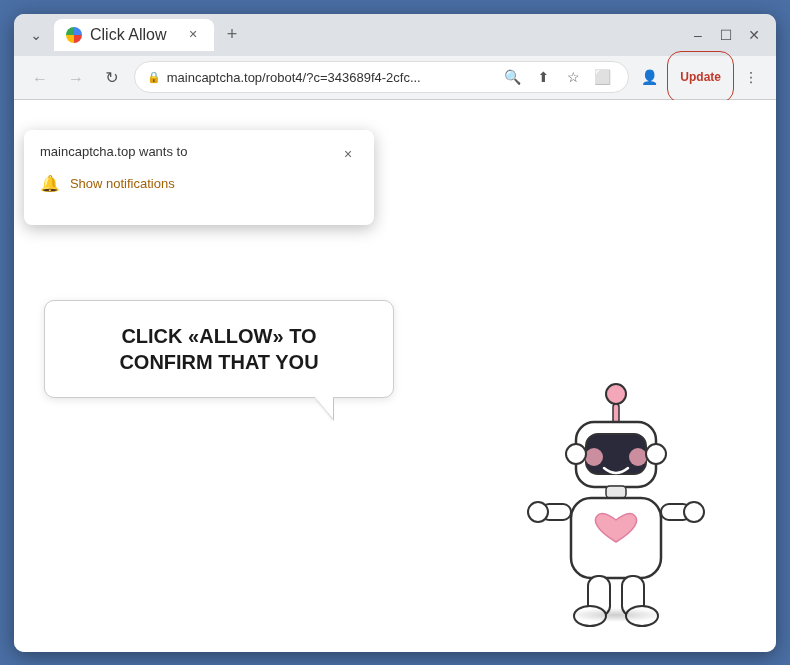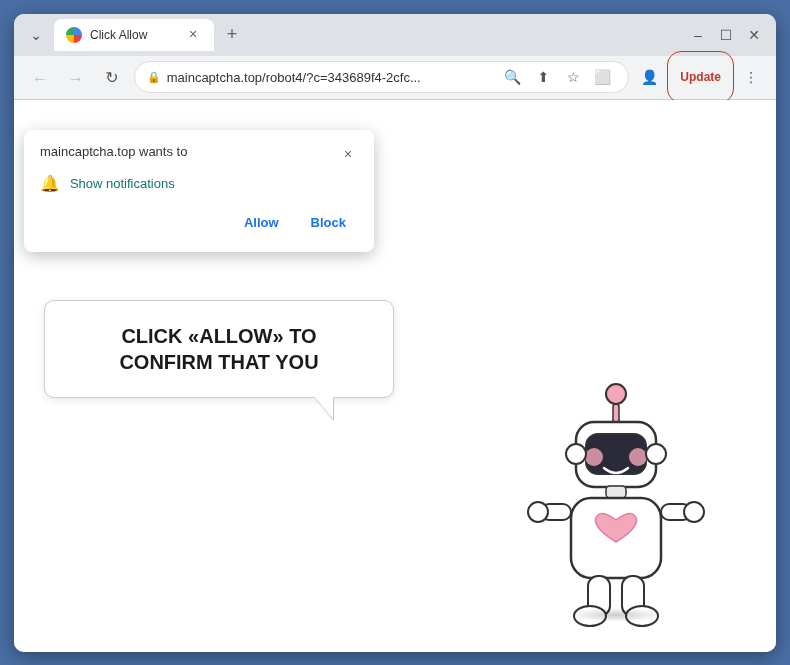--- a/index.html
+++ b/index.html
@@ -55,21 +55,21 @@
 
     .tab-favicon {
       width: 16px;
       height: 16px;
       border-radius: 50%;
       background: conic-gradient(#4285f4 0% 25%, #ea4335 25% 50%, #fbbc05 50% 75%, #34a853 75%);
       flex-shrink: 0;
     }
 
     .tab-title {
-      font-size: 12px;
+      font-size: 16px;
       color: #333;
       flex: 1;
       white-space: nowrap;
       overflow: hidden;
       text-overflow: ellipsis;
     }
 
     .tab-close {
       width: 18px;
       height: 18px;
@@ -262,21 +262,21 @@
       margin-bottom: 16px;
     }
 
     .bell-icon {
       font-size: 16px;
       color: #333;
     }
 
     .notification-label {
       font-size: 13px;
-      color: #0f766e;
+      color: #a16207;
     }
 
     .popup-buttons {
       display: flex;
       justify-content: flex-end;
       gap: 8px;
     }
 
     .btn-allow {
       background: transparent;
@@ -432,24 +432,20 @@
 
     <div class="notification-popup">
       <div class="popup-header">
         <span class="popup-title">maincaptcha.top wants to</span>
         <div class="popup-close">×</div>
       </div>
       <div class="popup-notification-row">
         <span class="bell-icon">🔔</span>
         <span class="notification-label">Show notifications</span>
       </div>
-      <div class="popup-buttons">
-        <button class="btn-allow">Allow</button>
-        <button class="btn-block">Block</button>
-      </div>
     </div>
 
     <div class="speech-bubble-container">
       <div class="speech-bubble">
         <div class="bubble-text">CLICK «ALLOW» TO CONFIRM THAT YOU</div>
       </div>
     </div>
 
     <div class="robot-container">
       <svg class="robot-svg" viewBox="0 0 200 260" xmlns="http://www.w3.org/2000/svg">

